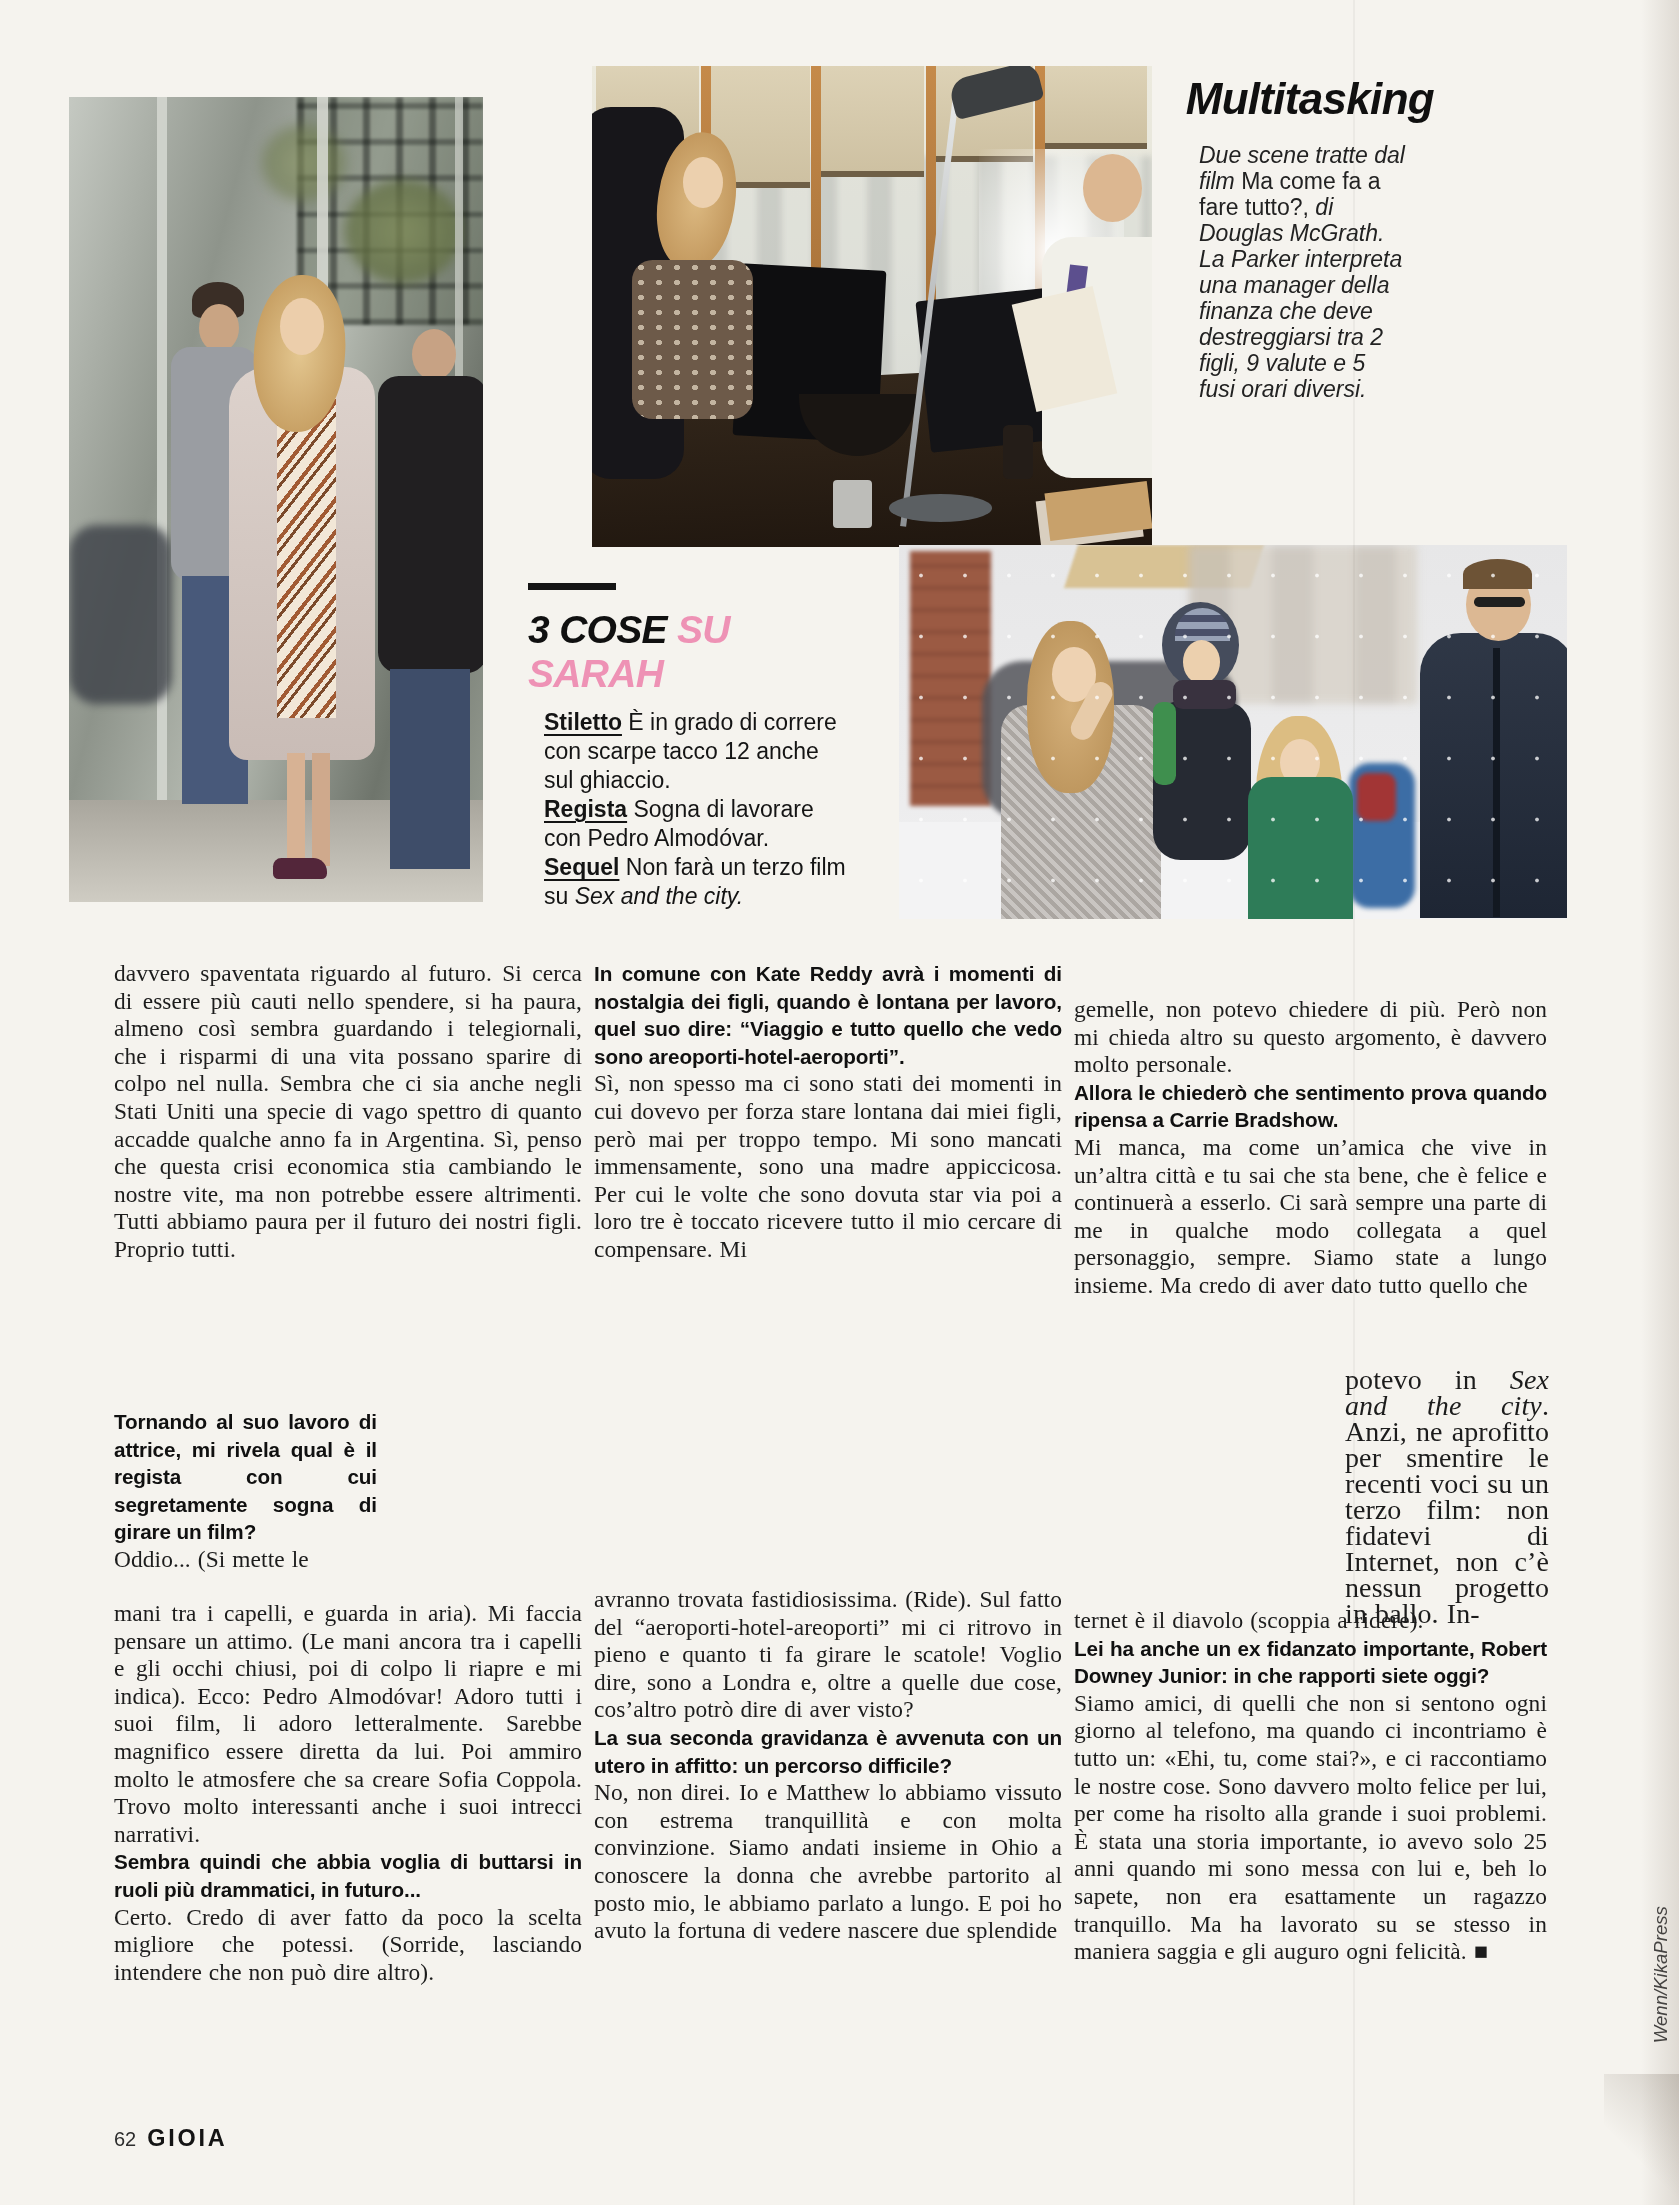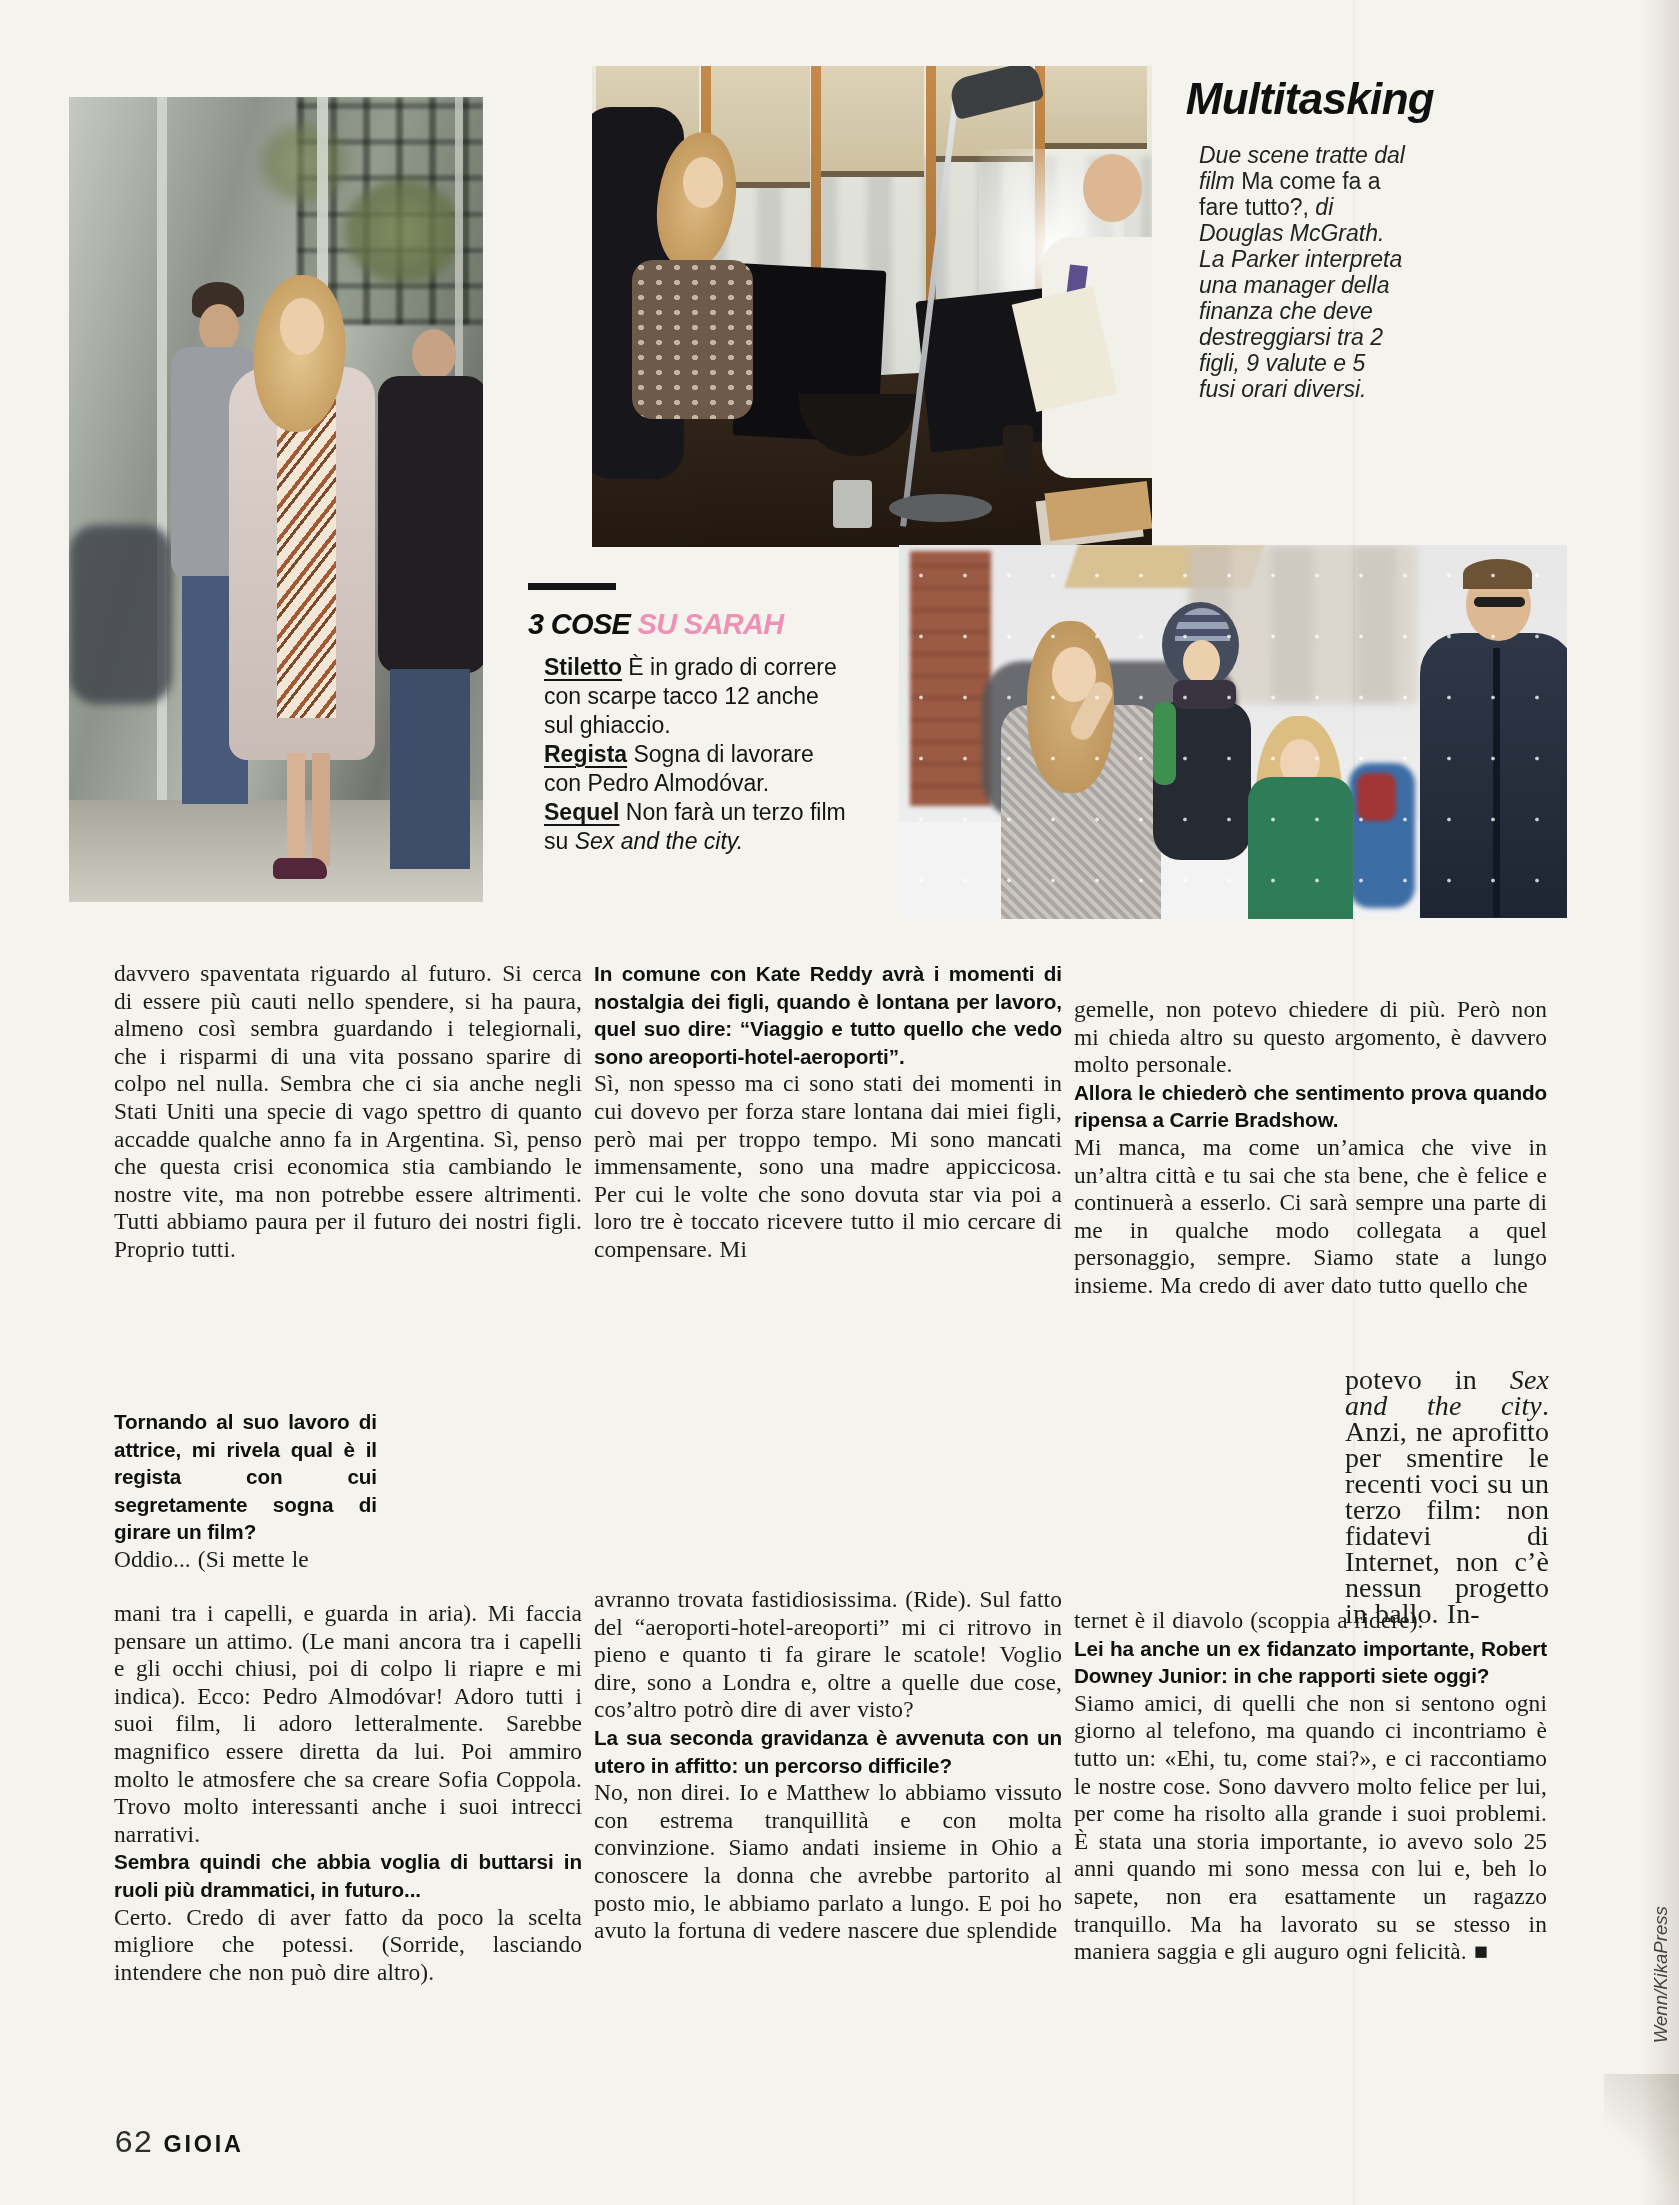--- a/index.html
+++ b/index.html
@@ -121,21 +121,21 @@
       background-size:44px 61px;opacity:.8;}
   
   .mt-title{left:986px;top:74px;width:448px;text-align:right;font-size:44px;font-weight:bold;
       font-style:italic;letter-spacing:-0.7px;color:#101010;}
   .mt-caption{left:1199px;top:142px;width:208px;font-size:23px;line-height:26px;color:#222;font-style:italic;}
   .mt-caption span{font-style:normal;}
   .mt-caption i{font-style:italic;}
   
   .cose{left:528px;top:583px;width:323px;}
   .cose-tab{width:88px;height:6.9px;background:#141414;}
-  .cose-title{margin-top:18px;font-size:29px;font-weight:bold;font-style:italic;letter-spacing:-0.7px;}
+  .cose-title{margin-top:18px;font-size:39px;font-weight:bold;font-style:italic;letter-spacing:-0.7px;}
   .cose-title .black{color:#101010;}
   .cose-title .pink{color:#ee92b5;}
   .cose-items{margin-top:12.4px;font-size:23px;line-height:29px;color:#141414;margin-left:16px;}
   .cose-label{font-weight:bold;text-decoration:underline;text-decoration-thickness:2.1px;text-underline-offset:4.1px;}
   .cose-item i{}
   
   .pull-quote{left:372px;top:1385px;width:886px;font-family:"Liberation Serif",serif;font-style:italic;
       font-size:41px;line-height:58px;text-align:center;color:#141414;letter-spacing:-0.7px;}
   
   .tblock{position:absolute;}
@@ -149,21 +149,21 @@
   #col1-b{left:114px;top:1408px;width:263px;}
   #col2-a{left:594px;top:960px;width:468px;}
   #col3-a{left:1074px;top:996px;width:473px;}
   #col3-b{left:1345px;top:1367px;width:204px;}
   #col3-b .para-a{font-size:28px;line-height:26px;}
   #col1-c{left:114px;top:1600px;width:468px;}
   #col2-b{left:594px;top:1586px;width:468px;}
   #col3-c{left:1074px;top:1607px;width:473px;}
   
   .folio{left:114px;top:2125px;}
-  .folio-num{font-family:Liberation Mono, monospace;font-size:32px;color:#2d2d2d;}
+  .folio-num{font-family:Liberation Sans, sans-serif;font-size:20px;color:#2d2d2d;}
   .folio-mag{font-family:"Liberation Sans",sans-serif;font-weight:bold;font-size:23.4px;
       letter-spacing:2.8px;color:#141414;margin-left:11px;}
   .credit{left:1517px;top:1963px;width:290px;height:23.4px;text-align:center;transform:rotate(-90deg);
       font-style:italic;font-size:18.6px;color:#3d3d3d;}
 </style>
 </head>
 <body>
 
 <div class="page">
 

